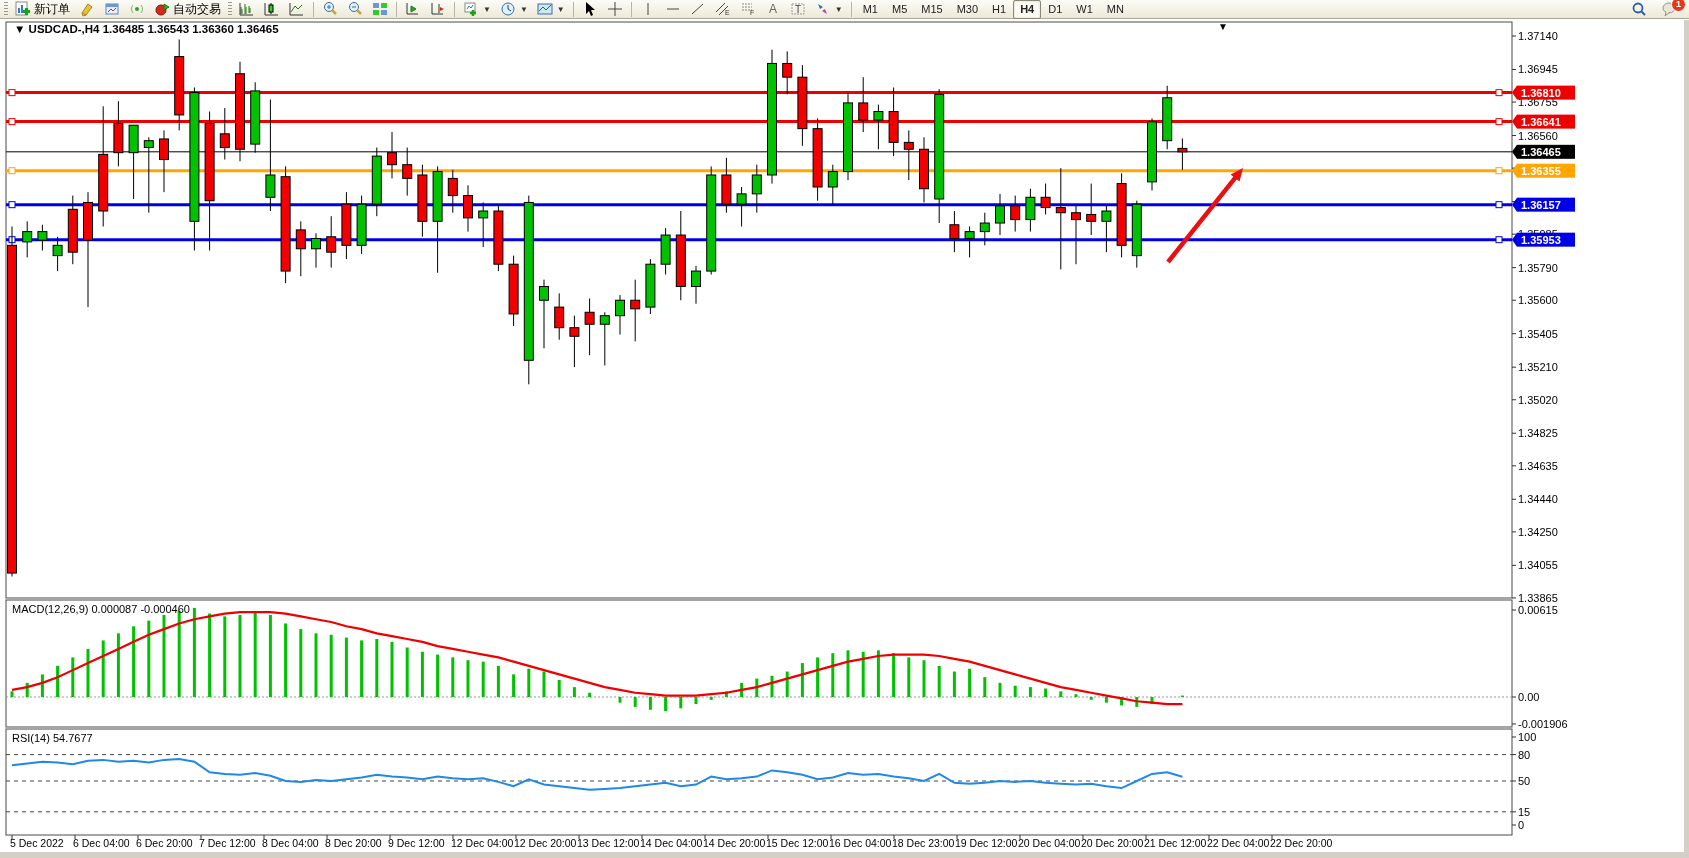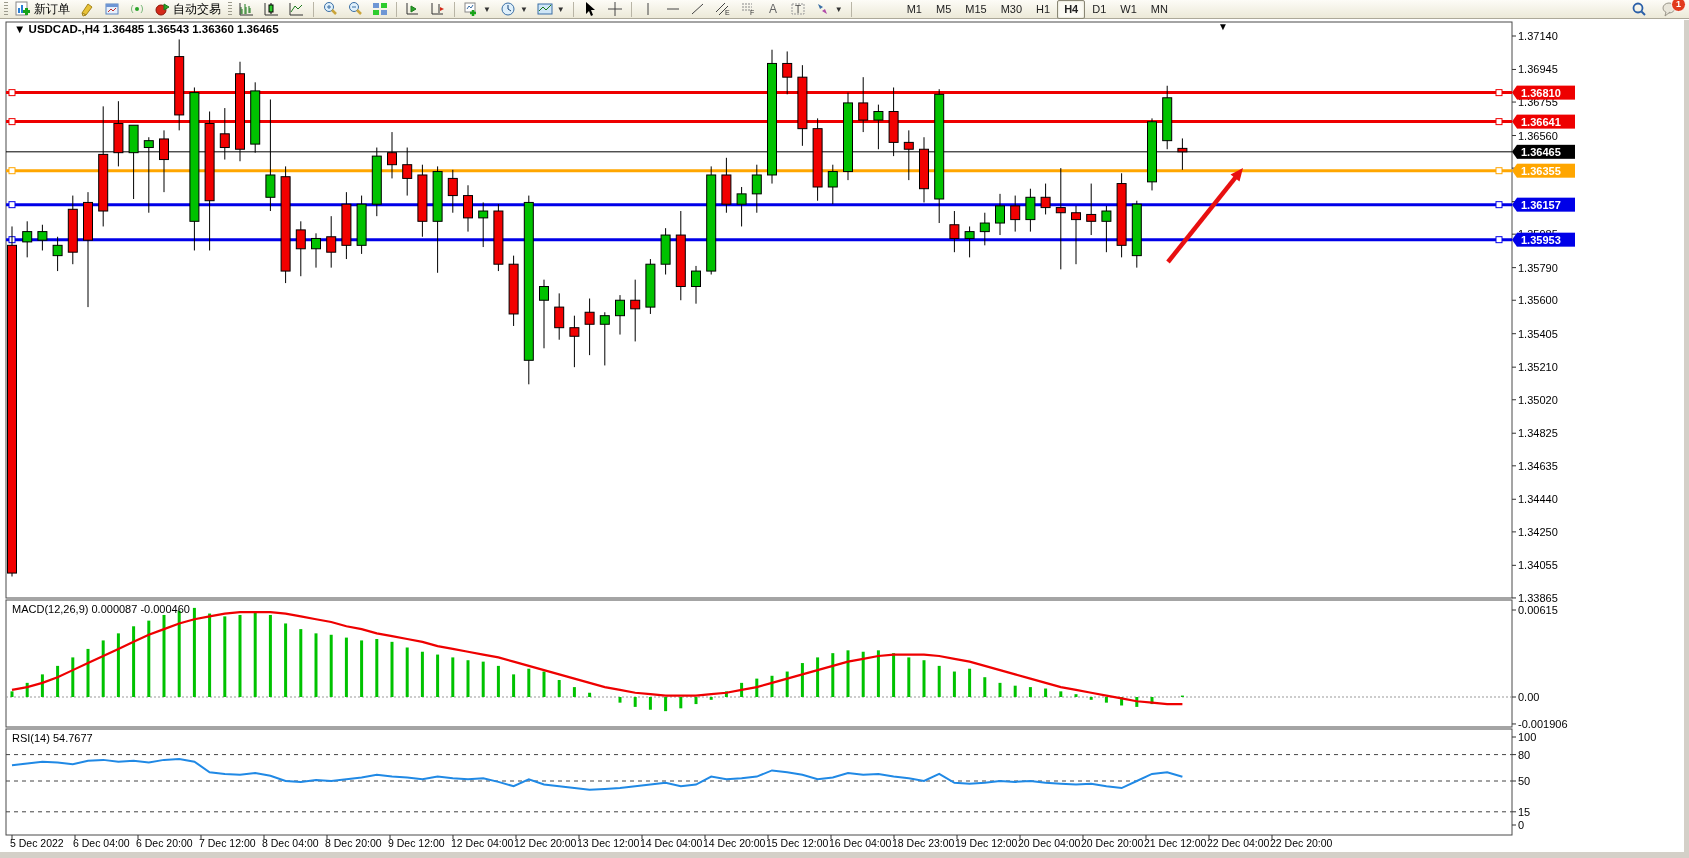--- a/index.html
+++ b/index.html
@@ -196,21 +196,21 @@
         </svg>
   </div>
   <div class="tbtn">
     <svg width="16" height="16">
           <polygon points="3,3 8,6 5,8" fill="#3a6ea5"></polygon>
           <polygon points="12,13 7,10 10,8" fill="#b04aa8"></polygon>
         </svg>
     <span class="tdrop">▼</span>
   </div>
   <div class="tsep"></div>
-  <div id="tf-bar" style="display:flex;align-items:center;margin-left:44px;">
+  <div id="tf-bar" style="display:flex;align-items:center;">
         <div class="tfbtn">M1</div>
         <div class="tfbtn">M5</div>
         <div class="tfbtn">M15</div>
         <div class="tfbtn">M30</div>
         <div class="tfbtn">H1</div>
         <div class="tfbtn active">H4</div>
         <div class="tfbtn">D1</div>
         <div class="tfbtn">W1</div>
         <div class="tfbtn">MN</div>
       </div>

